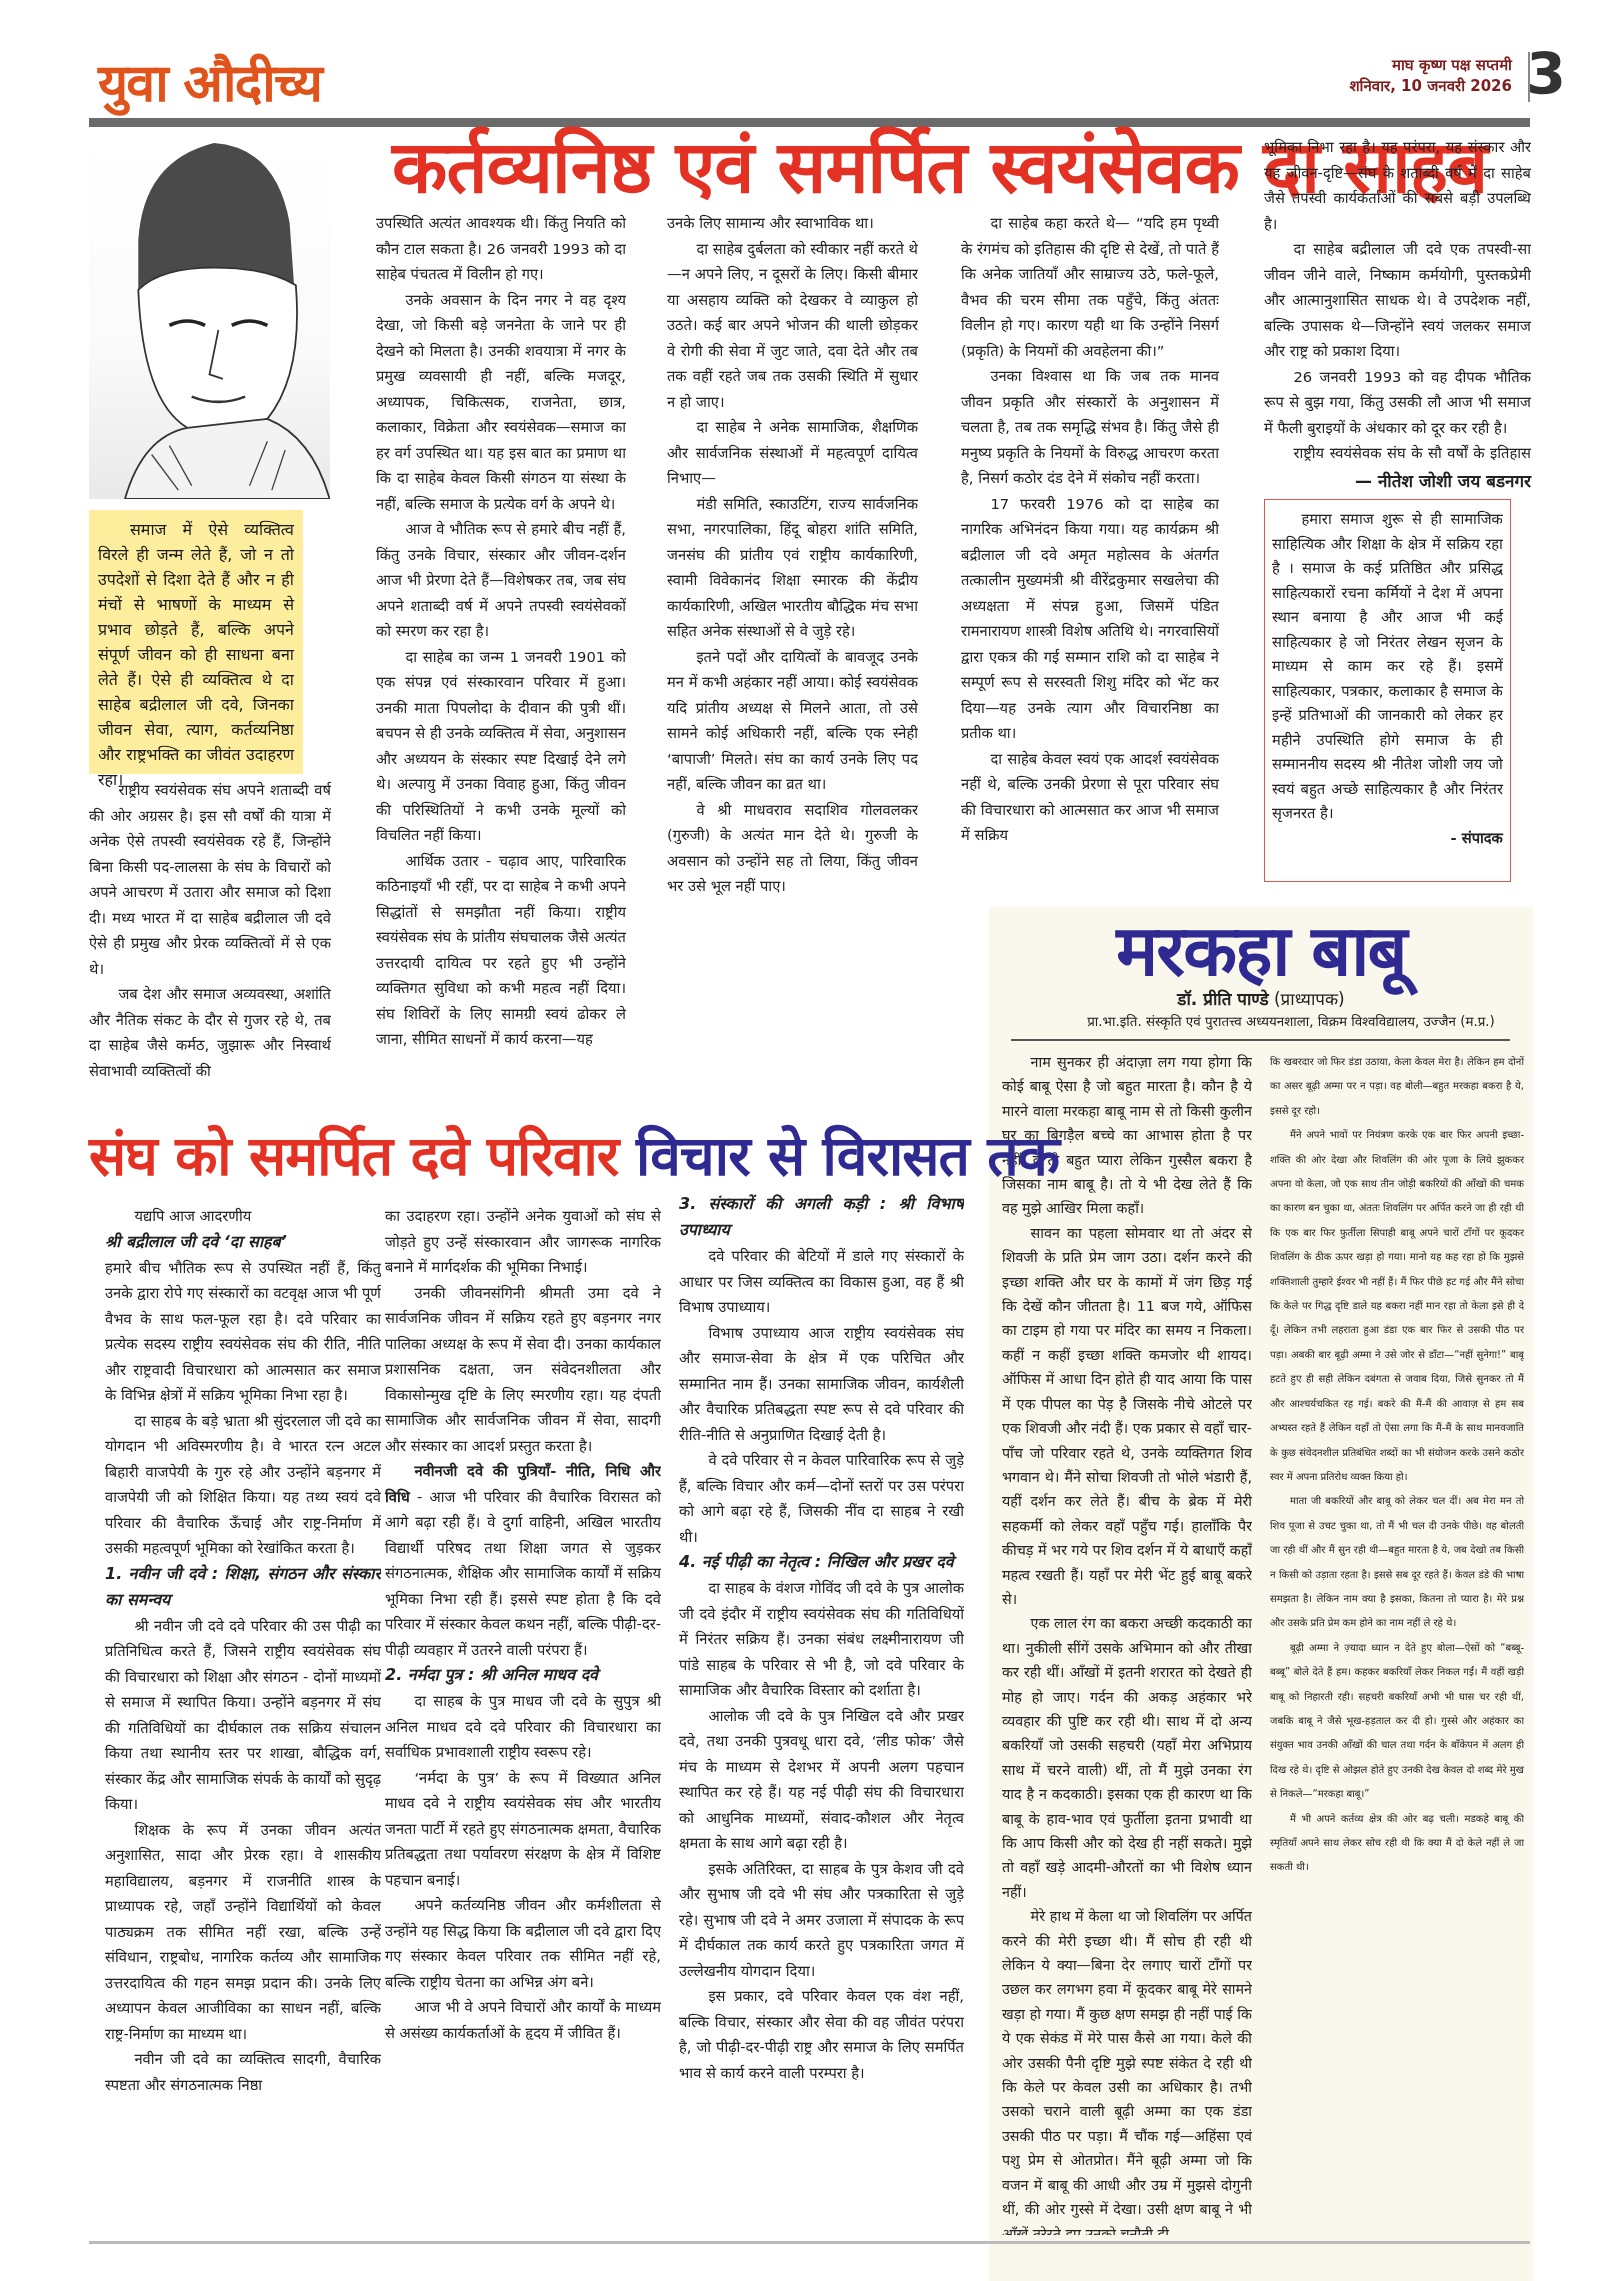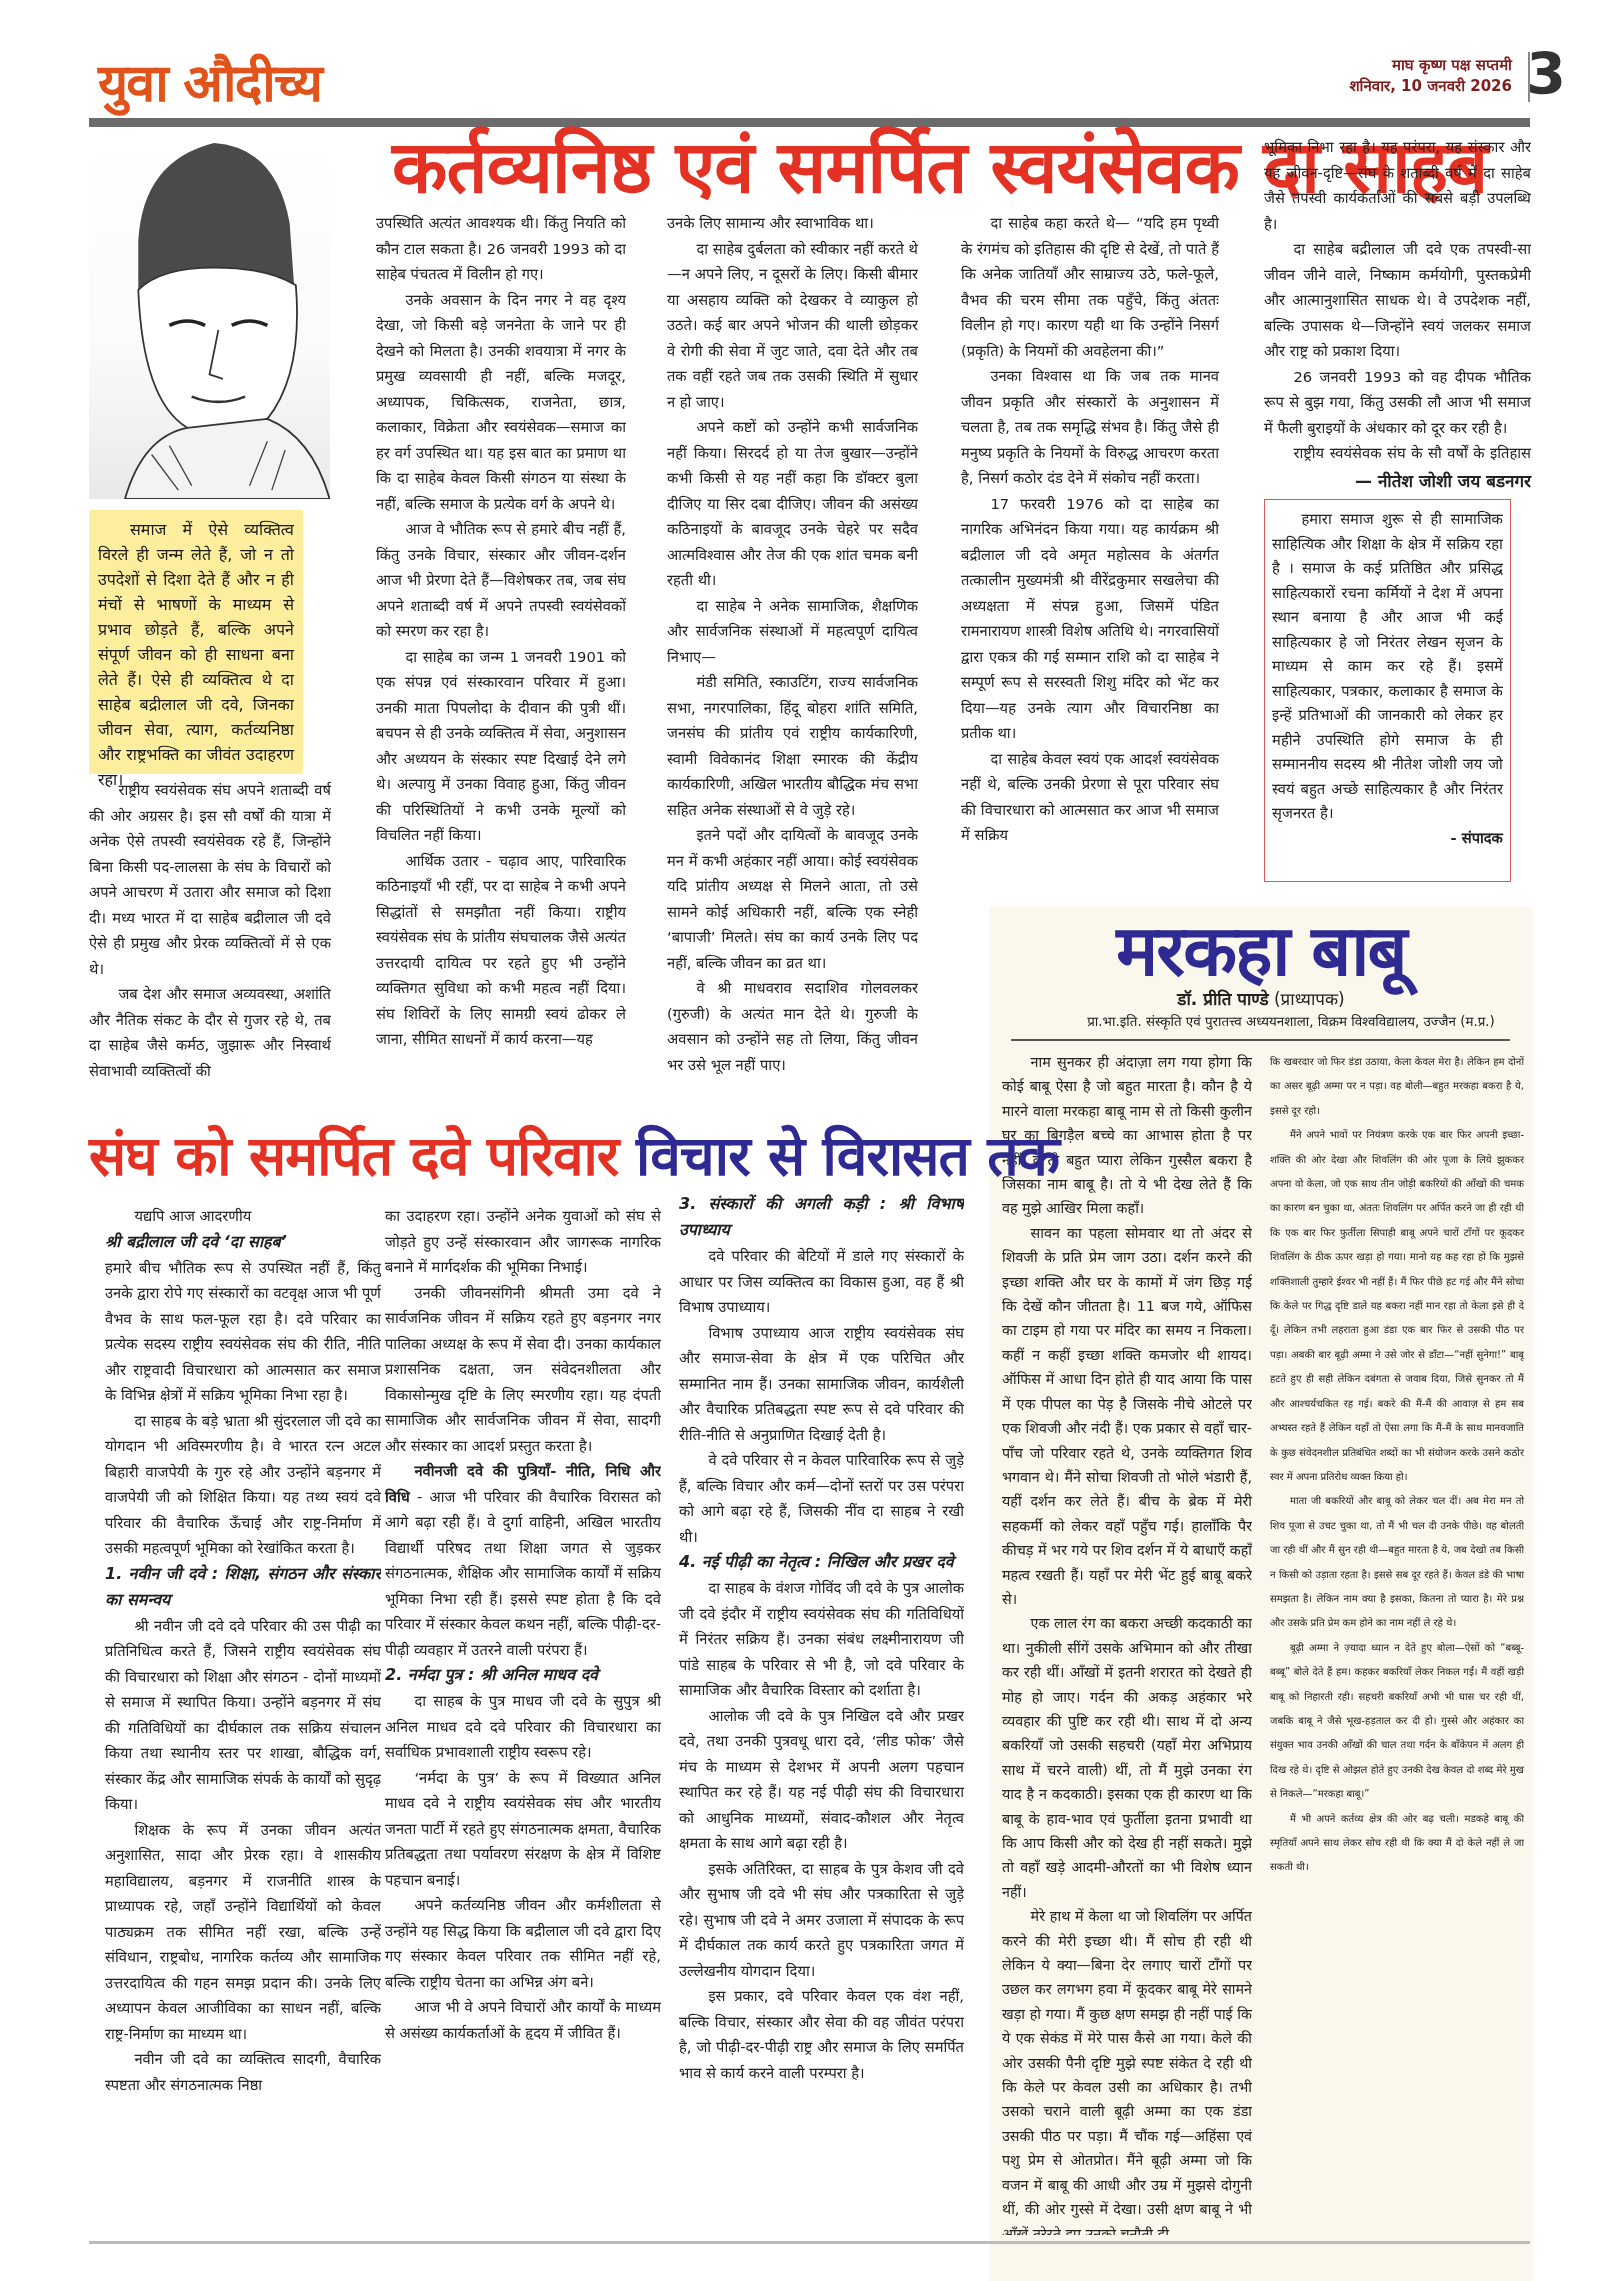--- a/index.html
+++ b/index.html
@@ -69,21 +69,20 @@
 <div class="col" style="left:376px;top:210px;width:250px;height:900px;">
   <p class="noind">उपस्थिति अत्यंत आवश्यक थी। किंतु नियति को कौन टाल सकता है। 26 जनवरी 1993 को दा साहेब पंचतत्व में विलीन हो गए।</p>
   <p>उनके अवसान के दिन नगर ने वह दृश्य देखा, जो किसी बड़े जननेता के जाने पर ही देखने को मिलता है। उनकी शवयात्रा में नगर के प्रमुख व्यवसायी ही नहीं, बल्कि मजदूर, अध्यापक, चिकित्सक, राजनेता, छात्र, कलाकार, विक्रेता और स्वयंसेवक—समाज का हर वर्ग उपस्थित था। यह इस बात का प्रमाण था कि दा साहेब केवल किसी संगठन या संस्था के नहीं, बल्कि समाज के प्रत्येक वर्ग के अपने थे।</p>
   <p>आज वे भौतिक रूप से हमारे बीच नहीं हैं, किंतु उनके विचार, संस्कार और जीवन-दर्शन आज भी प्रेरणा देते हैं—विशेषकर तब, जब संघ अपने शताब्दी वर्ष में अपने तपस्वी स्वयंसेवकों को स्मरण कर रहा है।</p>
   <p>दा साहेब का जन्म 1 जनवरी 1901 को एक संपन्न एवं संस्कारवान परिवार में हुआ। उनकी माता पिपलोदा के दीवान की पुत्री थीं। बचपन से ही उनके व्यक्तित्व में सेवा, अनुशासन और अध्ययन के संस्कार स्पष्ट दिखाई देने लगे थे। अल्पायु में उनका विवाह हुआ, किंतु जीवन की परिस्थितियों ने कभी उनके मूल्यों को विचलित नहीं किया।</p>
   <p>आर्थिक उतार - चढ़ाव आए, पारिवारिक कठिनाइयाँ भी रहीं, पर दा साहेब ने कभी अपने सिद्धांतों से समझौता नहीं किया। राष्ट्रीय स्वयंसेवक संघ के प्रांतीय संघचालक जैसे अत्यंत उत्तरदायी दायित्व पर रहते हुए भी उन्होंने व्यक्तिगत सुविधा को कभी महत्व नहीं दिया। संघ शिविरों के लिए सामग्री स्वयं ढोकर ले जाना, सीमित साधनों में कार्य करना—यह</p>
 </div>
 <div class="col" style="left:667px;top:210px;width:251px;height:900px;">
   <p class="noind">उनके लिए सामान्य और स्वाभाविक था।</p>
   <p>दा साहेब दुर्बलता को स्वीकार नहीं करते थे—न अपने लिए, न दूसरों के लिए। किसी बीमार या असहाय व्यक्ति को देखकर वे व्याकुल हो उठते। कई बार अपने भोजन की थाली छोड़कर वे रोगी की सेवा में जुट जाते, दवा देते और तब तक वहीं रहते जब तक उसकी स्थिति में सुधार न हो जाए।</p>
-  <p>अपने कष्टों को उन्होंने कभी सार्वजनिक नहीं किया। सिरदर्द हो या तेज बुखार—उन्होंने कभी किसी से यह नहीं कहा कि डॉक्टर बुला दीजिए या सिर दबा दीजिए। जीवन की असंख्य कठिनाइयों के बावजूद उनके चेहरे पर सदैव आत्मविश्वास और तेज की एक शांत चमक बनी रहती थी।</p>
   <p>दा साहेब ने अनेक सामाजिक, शैक्षणिक और सार्वजनिक संस्थाओं में महत्वपूर्ण दायित्व निभाए—</p>
   <p>मंडी समिति, स्काउटिंग, राज्य सार्वजनिक सभा, नगरपालिका, हिंदू बोहरा शांति समिति, जनसंघ की प्रांतीय एवं राष्ट्रीय कार्यकारिणी, स्वामी विवेकानंद शिक्षा स्मारक की केंद्रीय कार्यकारिणी, अखिल भारतीय बौद्धिक मंच सभा सहित अनेक संस्थाओं से वे जुड़े रहे।</p>
   <p>इतने पदों और दायित्वों के बावजूद उनके मन में कभी अहंकार नहीं आया। कोई स्वयंसेवक यदि प्रांतीय अध्यक्ष से मिलने आता, तो उसे सामने कोई अधिकारी नहीं, बल्कि एक स्नेही ‘बापाजी’ मिलते। संघ का कार्य उनके लिए पद नहीं, बल्कि जीवन का व्रत था।</p>
   <p>वे श्री माधवराव सदाशिव गोलवलकर (गुरुजी) के अत्यंत मान देते थे। गुरुजी के अवसान को उन्होंने सह तो लिया, किंतु जीवन भर उसे भूल नहीं पाए।</p>
 </div>
 <div class="col" style="left:961px;top:210px;width:258px;height:695px;">
   <p>दा साहेब कहा करते थे— “यदि हम पृथ्वी के रंगमंच को इतिहास की दृष्टि से देखें, तो पाते हैं कि अनेक जातियाँ और साम्राज्य उठे, फले-फूले, वैभव की चरम सीमा तक पहुँचे, किंतु अंततः विलीन हो गए। कारण यही था कि उन्होंने निसर्ग (प्रकृति) के नियमों की अवहेलना की।”</p>
   <p>उनका विश्वास था कि जब तक मानव जीवन प्रकृति और संस्कारों के अनुशासन में चलता है, तब तक समृद्धि संभव है। किंतु जैसे ही मनुष्य प्रकृति के नियमों के विरुद्ध आचरण करता है, निसर्ग कठोर दंड देने में संकोच नहीं करता।</p>
   <p>17 फरवरी 1976 को दा साहेब का नागरिक अभिनंदन किया गया। यह कार्यक्रम श्री बद्रीलाल जी दवे अमृत महोत्सव के अंतर्गत तत्कालीन मुख्यमंत्री श्री वीरेंद्रकुमार सखलेचा की अध्यक्षता में संपन्न हुआ, जिसमें पंडित रामनारायण शास्त्री विशेष अतिथि थे। नगरवासियों द्वारा एकत्र की गई सम्मान राशि को दा साहेब ने सम्पूर्ण रूप से सरस्वती शिशु मंदिर को भेंट कर दिया—यह उनके त्याग और विचारनिष्ठा का प्रतीक था।</p>
   <p>दा साहेब केवल स्वयं एक आदर्श स्वयंसेवक नहीं थे, बल्कि उनकी प्रेरणा से पूरा परिवार संघ की विचारधारा को आत्मसात कर आज भी समाज में सक्रिय</p>

